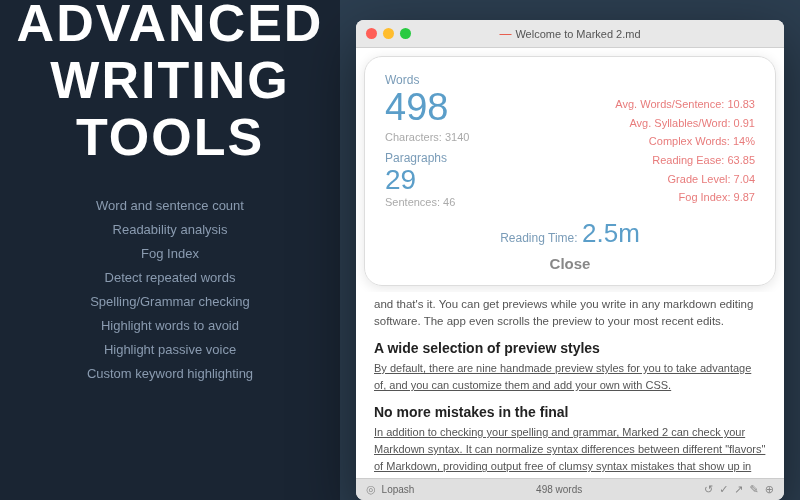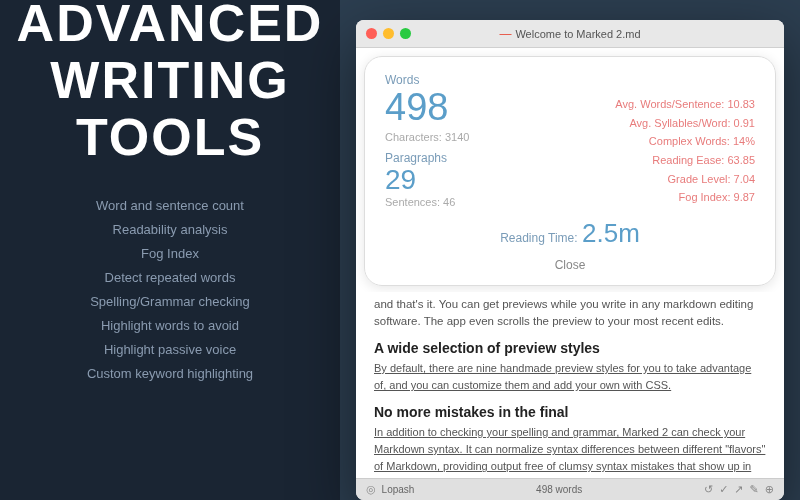--- a/index.html
+++ b/index.html
@@ -202,23 +202,24 @@
       font-weight: 300;
       color: #5b9ec9;
     }
 
     .close-btn-row {
       text-align: center;
       margin-top: 6px;
     }
 
     .close-btn {
-      font-size: 12px;
+      font-size: 15px;
       color: #888;
       cursor: pointer;
+      font-weight: bold;
     }
 
     
     .doc-content {
       flex: 1;
       overflow: hidden;
       padding: 0 18px 0 18px;
       background: #fff;
     }
 

